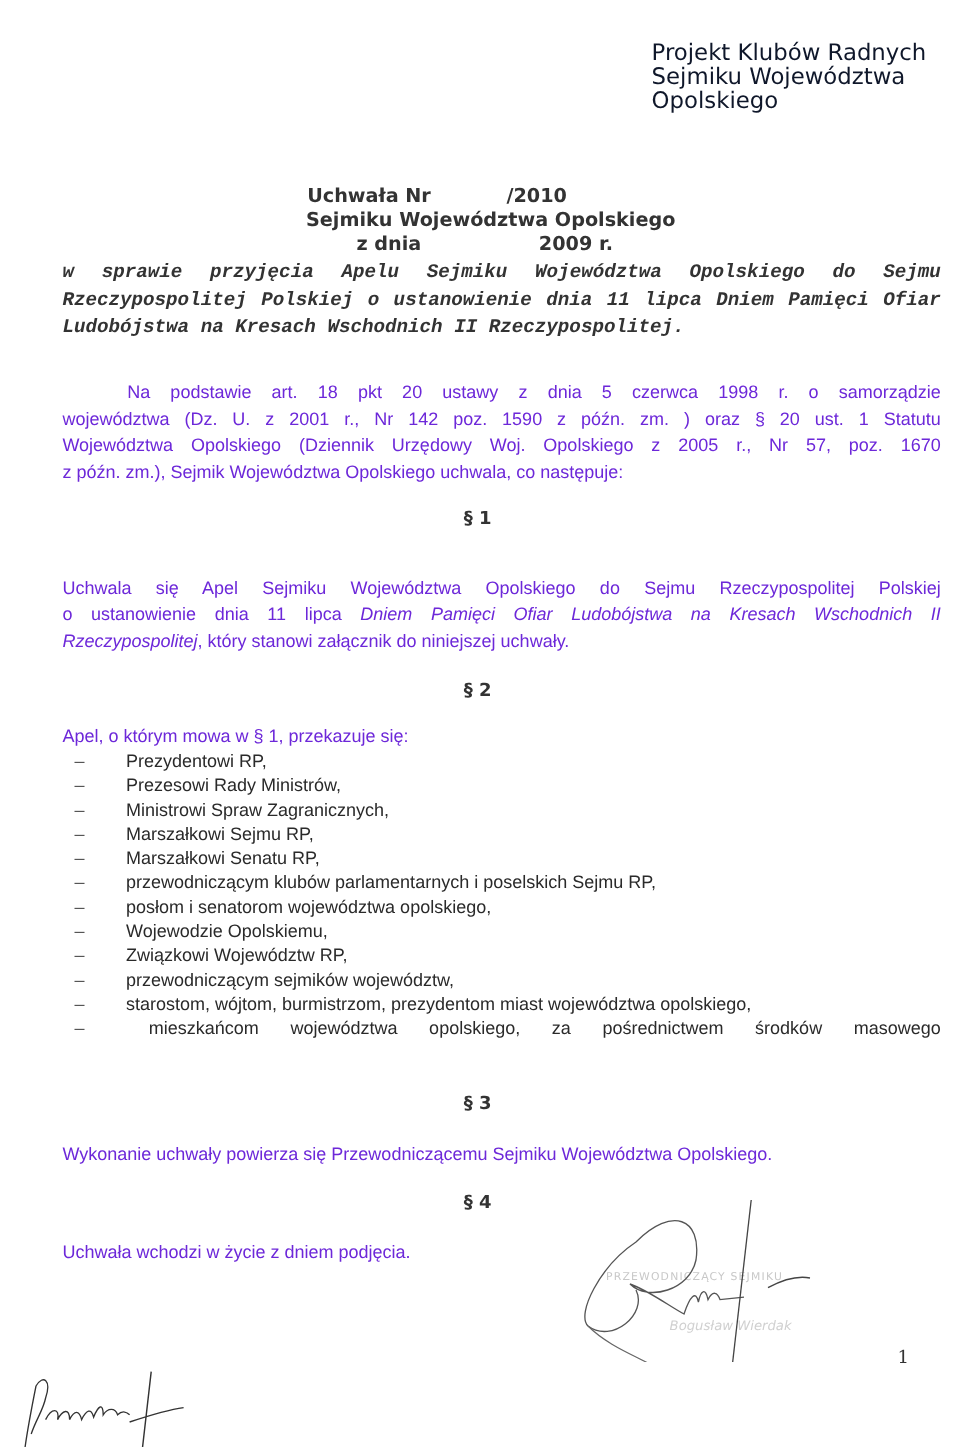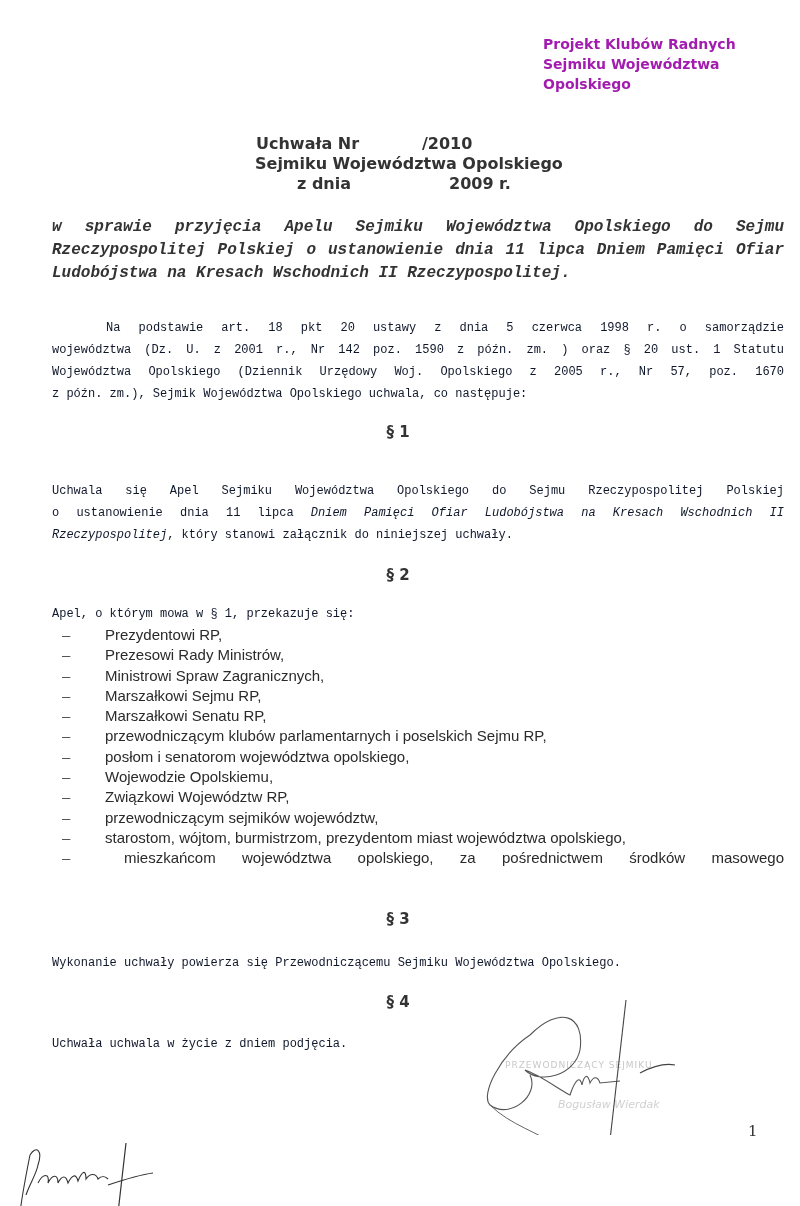--- a/index.html
+++ b/index.html
@@ -3,36 +3,36 @@
 <meta charset="utf-8">
 <style>
   html, body { margin: 0; padding: 0; background: #ffffff; }
   body {
     width: 800px; height: 1206px; position: relative; overflow: hidden;
     font-family: "DejaVu Sans", sans-serif; color: #2a2a2a;
   }
   .abs { position: absolute; }
   .narrow { font-family: "Liberation Sans", sans-serif; font-stretch: condensed; }
   .header-note {
-    left: 543px; top: 34px; font-size: 14px; line-height: 20px; color: #a21caf; font-weight: bold;
+    left: 543px; top: 34px; font-size: 19px; line-height: 20px; color: #0f172a;
   }
   .header-note div { white-space: nowrap; }
   .title-block {
     left: 200px; top: 134px; width: 400px; font-weight: bold; font-size: 16px; line-height: 20px; color: #333;
   }
   .title-line { position: relative; height: 20px; }
-  .title-line span { position: absolute; white-space: nowrap; }
+  .title-line span { position: absolute; white-space: nowrap; margin-top: 19px; }
   .subject {
     left: 52px; top: 216px; width: 732px; font-weight: bold; font-style: italic;
     font-size: 16px; line-height: 23px; color: #333; text-align: justify; font-family: Liberation Mono, monospace;
   }
   .subject .line { display: block; text-align-last: justify; white-space: nowrap; }
   .subject .line.last { text-align-last: left; }
   .body-text {
-    font-size: 12px; line-height: 22px; color: #0f172a; font-family: Liberation Mono, monospace;
+    font-size: 15px; line-height: 22px; color: #6d28d9;
   }
   .para-basis { left: 52px; top: 317px; width: 732px; }
   .para-basis .line { display: block; white-space: nowrap; text-align-last: justify; }
   .para-basis .line.last { text-align-last: left; }
   .section {
     font-weight: bold; font-size: 15px; color: #333; width: 60px; text-align: center;
   }
   .p1 { left: 52px; top: 480px; width: 732px; }
   .p1 .line { display: block; white-space: nowrap; text-align-last: justify; }
   .p1 .line.last { text-align-last: left; }
@@ -115,21 +115,21 @@
   <li class="wrap">
       <span class="dash">–</span>
       <span class="txt">mieszkańcom województwa opolskiego, za pośrednictwem środków masowego</span>
     </li>
 </ul>
 
 <div class="abs section" style="left:368px; top:910px;">§ 3</div>
 <div class="abs body-text narrow p3">Wykonanie uchwały powierza się Przewodniczącemu Sejmiku Województwa Opolskiego.</div>
 
 <div class="abs section" style="left:368px; top:993px;">§ 4</div>
-<div class="abs body-text narrow p4">Uchwała uchwala w życie z dniem podjęcia.</div>
+<div class="abs body-text narrow p4">Uchwała wchodzi w życie z dniem podjęcia.</div>
 
 <div class="abs stamp">PRZEWODNICZĄCY SEJMIKU</div>
 <div class="abs stamp2">Bogusław Wierdak</div>
 
 <svg class="sig" width="220" height="140" viewBox="0 0 220 140" style="left:470px; top:995px;">
   <path d="M60 40 C 30 60, 10 100, 20 110 C 40 125, 70 100, 60 80 M 60 40 C 90 10, 115 20, 110 55 C 105 80, 70 90, 55 75 C 70 80, 90 95, 100 100 C 105 85, 110 80, 112 90 C 114 80, 118 78, 120 88 C 124 80, 128 82, 130 88 L 150 86" fill="none" stroke="#555" stroke-width="1.1"></path>
   <path d="M20 110 C 40 130, 70 138, 85 150" fill="none" stroke="#666" stroke-width="1"></path>
   <path d="M156 5 L 140 145" fill="none" stroke="#444" stroke-width="1.1"></path>
   <path d="M170 78 C 185 70, 195 68, 205 70" fill="none" stroke="#444" stroke-width="1.2"></path>
 </svg>

